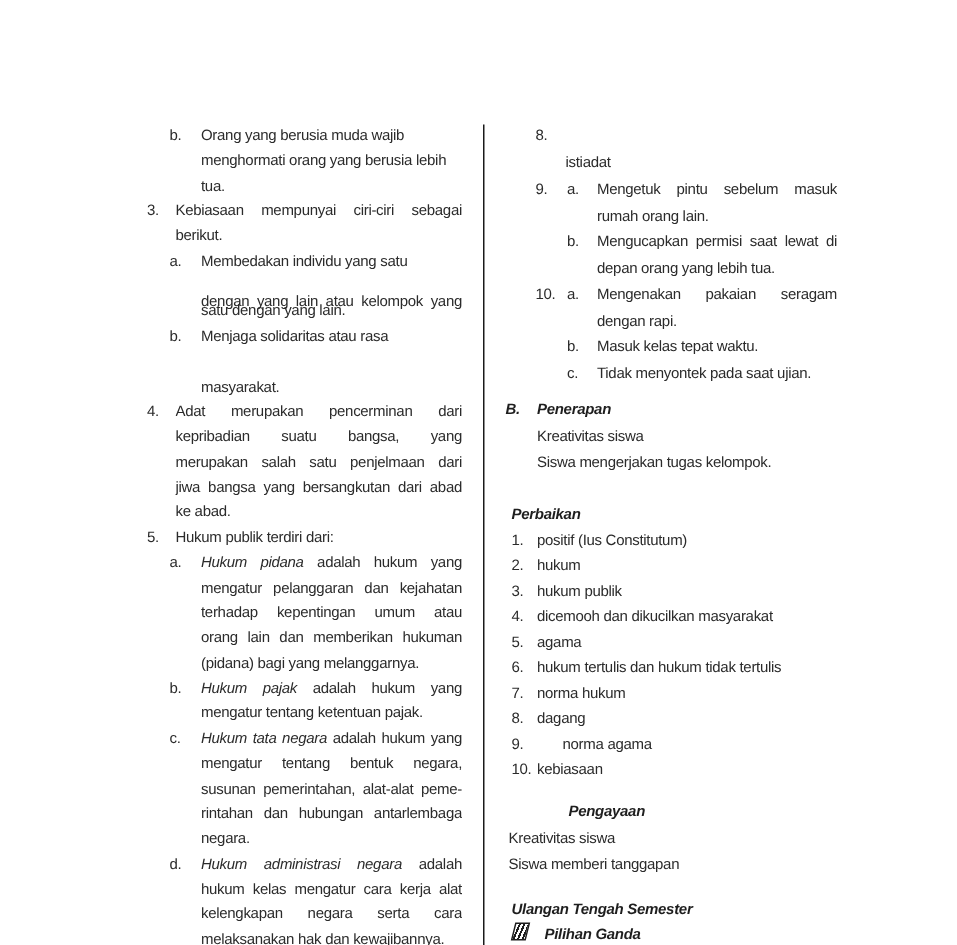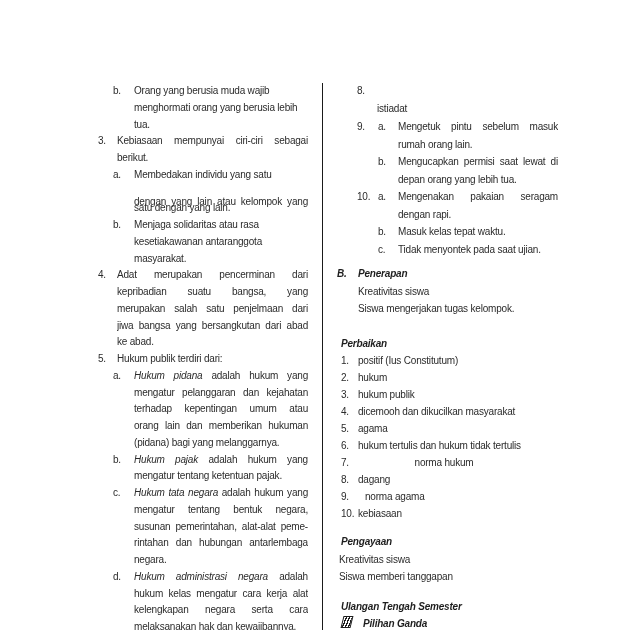--- a/index.html
+++ b/index.html
@@ -79,23 +79,20 @@
       <div class="ln" style="top: 183px;">
         <div class="tx j" style="left: 36px; width: 174px; margin-top: 10px;"><span>dengan yang lain atau kelompok yang</span></div>
       </div>
       <div class="ln" style="top: 199px;">
         <div class="tx" style="left: 36px; width: 174px;"><span>satu dengan yang lain.</span></div>
       </div>
       <div class="ln" style="top: 216px;">
         <span class="mk" style="left: 15px;">b.</span>
         <div class="tx" style="left: 36px; width: 174px;"><span>Menjaga solidaritas atau rasa</span></div>
       </div>
-      <div class="ln" style="top: 233px;">
-        <div class="tx" style="left: 36px; width: 174px;"><span>kesetiakawanan antaranggota</span></div>
-      </div>
       <div class="ln" style="top: 250px;">
         <div class="tx" style="left: 36px; width: 174px;"><span>masyarakat.</span></div>
       </div>
       <div class="ln" style="top: 266px;">
         <span class="mk" style="left: 0px;">4.</span>
         <div class="tx j" style="left: 19px; width: 191px;"><span>Adat merupakan pencerminan dari</span></div>
       </div>
       <div class="ln" style="top: 283px;">
         <div class="tx j" style="left: 19px; width: 191px;"><span>kepribadian suatu bangsa, yang</span></div>
       </div>
@@ -235,35 +232,35 @@
       <div class="ln" style="top: 420px;">
         <span class="mk" style="left: 4px;">5.</span>
         <div class="tx" style="left: 21px; width: 200px;"><span>agama</span></div>
       </div>
       <div class="ln" style="top: 437px;">
         <span class="mk" style="left: 4px;">6.</span>
         <div class="tx" style="left: 21px; width: 200px;"><span>hukum tertulis dan hukum tidak tertulis</span></div>
       </div>
       <div class="ln" style="top: 454px;">
         <span class="mk" style="left: 4px;">7.</span>
-        <div class="tx" style="left: 7px; width: 200px; text-align: center;"><span>norma hukum</span></div>
+        <div class="tx" style="left: 21px; width: 200px;"><span>norma hukum</span></div>
       </div>
       <div class="ln" style="top: 471px;">
         <span class="mk" style="left: 4px;">8.</span>
         <div class="tx" style="left: 21px; width: 200px;"><span>dagang</span></div>
       </div>
       <div class="ln" style="top: 488px;">
         <span class="mk" style="left: 4px;">9.</span>
-        <div class="tx" style="left: 28px; width: 200px;"><span>norma agama</span></div>
+        <div class="tx" style="left: 38px; width: 200px;"><span>norma agama</span></div>
       </div>
       <div class="ln" style="top: 505px;">
         <span class="mk" style="left: 4px;">10.</span>
         <div class="tx" style="left: 21px; width: 200px;"><span>kebiasaan</span></div>
       </div>
-      <div class="ln" style="top: 533px;">
+      <div class="ln" style="top: 533px; margin-left: 38px;">
         <div class="tx" style="left: 4px; width: 200px;"><span class="bi">Pengayaan</span></div>
       </div>
       <div class="ln" style="top: 551px;">
         <div class="tx" style="left: 2px; width: 200px;"><span>Kreativitas siswa</span></div>
       </div>
       <div class="ln" style="top: 568px;">
         <div class="tx" style="left: 2px; width: 200px;"><span>Siswa memberi tanggapan</span></div>
       </div>
       <div class="ln" style="top: 598px;">
         <div class="tx" style="left: 4px; width: 200px;"><span class="bi">Ulangan Tengah Semester</span></div>

